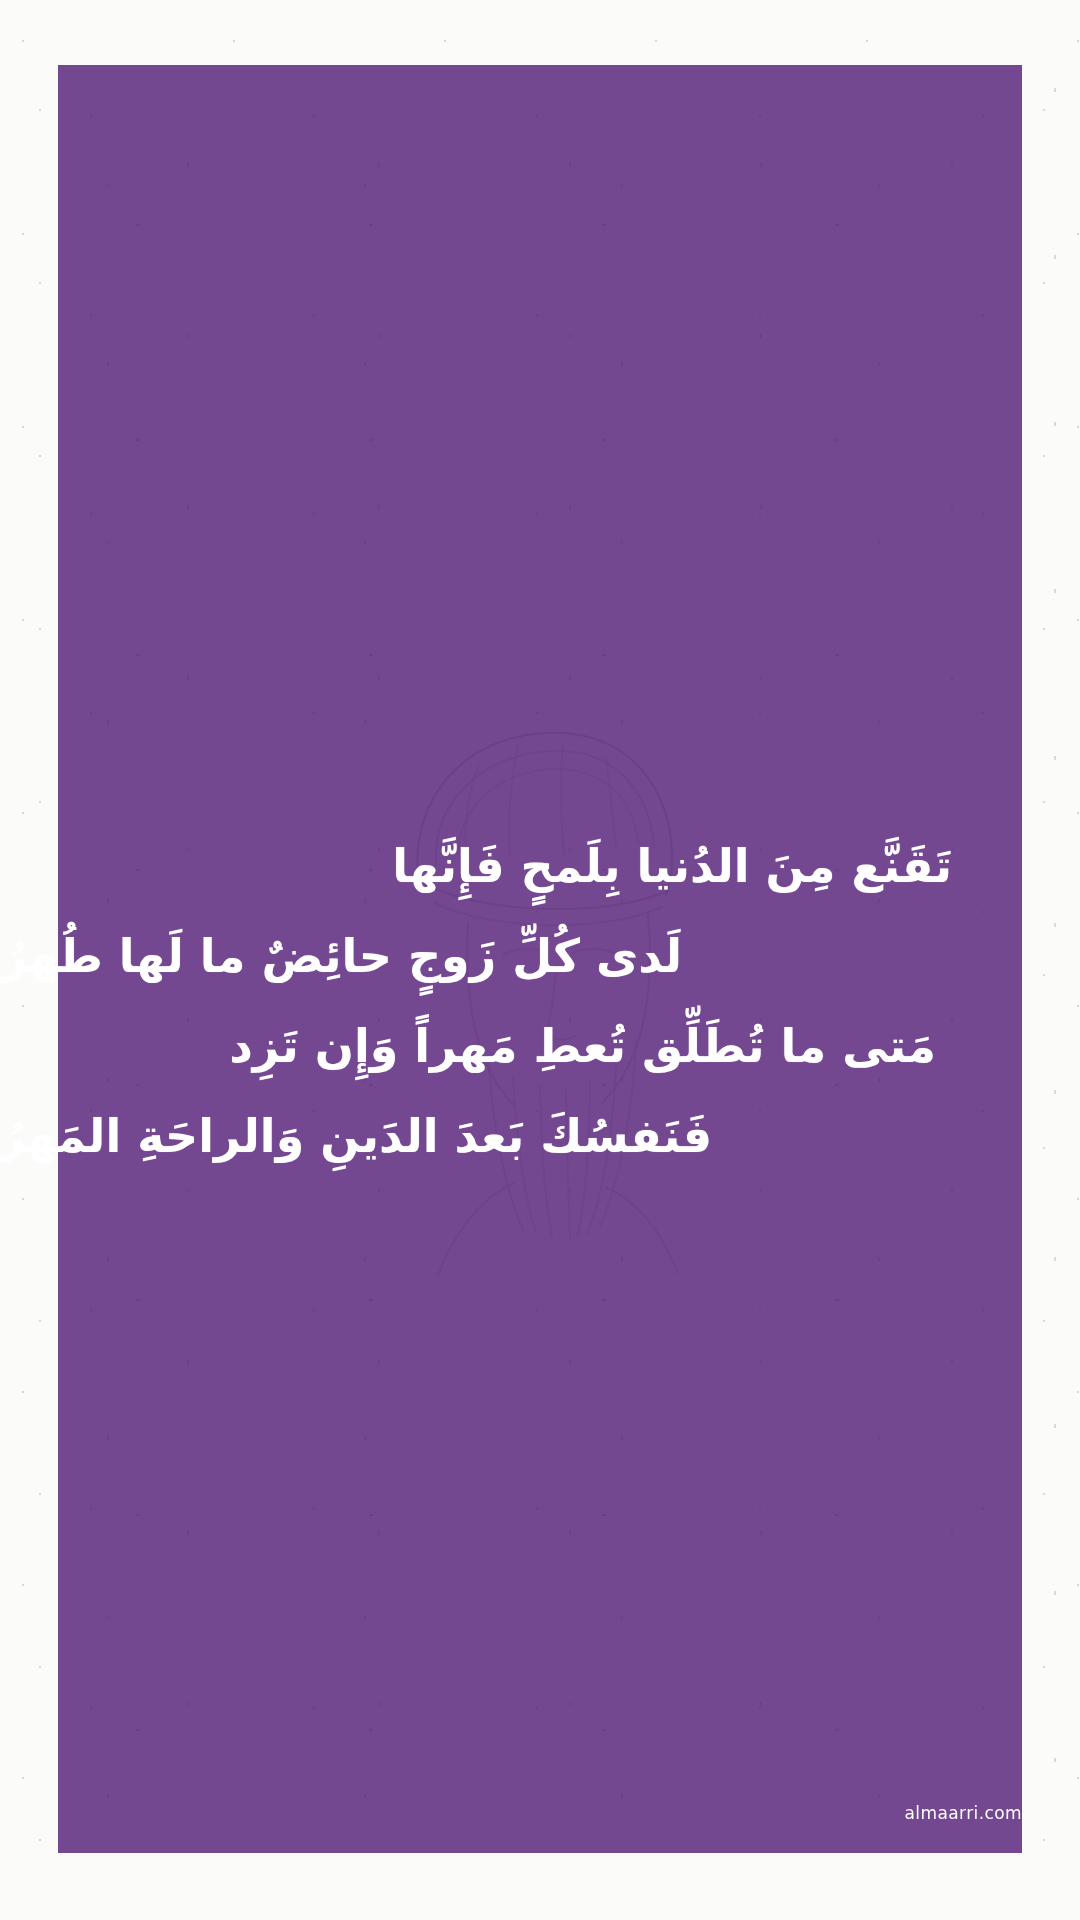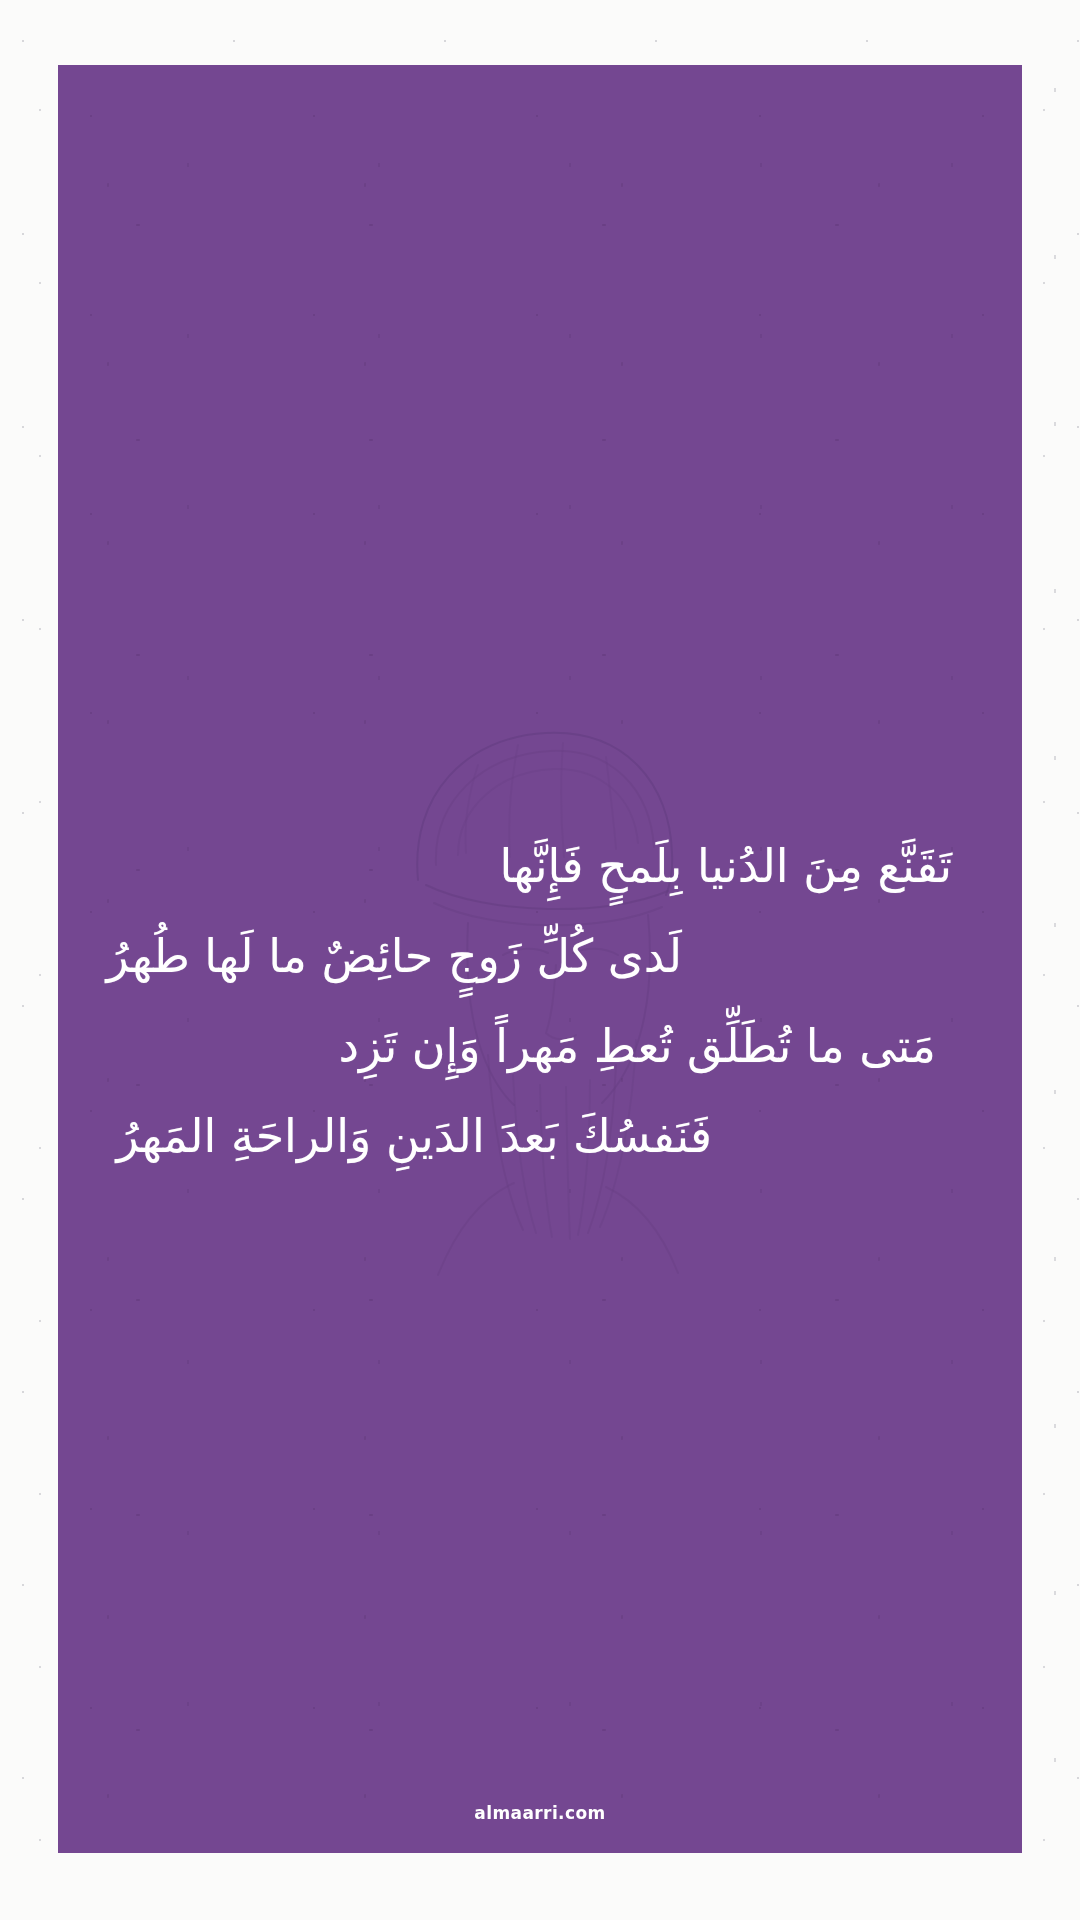--- a/index.html
+++ b/index.html
@@ -29,30 +29,30 @@
       radial-gradient(2px 3px   at 50px 120px,  #6c4187 55%, transparent 60%);
     background-size:223px 199px,191px 171px,233px 215px,173px 151px,257px 179px;
   }
   .portrait{
     position:absolute;left:260px;top:520px;width:420px;height:700px;
     opacity:0.45;pointer-events:none;
   }
   .portrait path{fill:none;stroke:#4f2f6b;stroke-width:2;stroke-linecap:round;}
   .poem-line{
     position:absolute;direction:rtl;white-space:nowrap;
-    color:#ffffff;font-weight:normal;font-size:46px;line-height:66px;
+    color:#ffffff;font-weight:bold;font-size:46px;line-height:66px;
     text-shadow:0 0 1px rgba(255,255,255,.4);
   }
   .line-1{top:768px;right:70px;}
   .line-2{top:858px;right:340px;}
   .line-3{top:948px;right:86px;}
   .line-4{top:1038px;right:310px;}
   .site-footer{
-    position:absolute;left:0;right:0;top:1738px;text-align:center;
-    color:#ffffff;font-weight:bold;font-size:17px;letter-spacing:.4px;
+    position:absolute;left:0;right:0;top:1738px;text-align:right;
+    color:#ffffff;font-weight:normal;font-size:17px;letter-spacing:.4px;
   }
 </style>
 </head>
 <body>
 
 <div class="card">
 
   <svg class="portrait" viewBox="0 0 420 700" aria-hidden="true">
 
     <path d="M100 295 C 92 210, 148 152, 228 148 C 308 144, 352 200, 354 268 C 355 285, 352 300, 348 310" opacity="0.55"></path>

